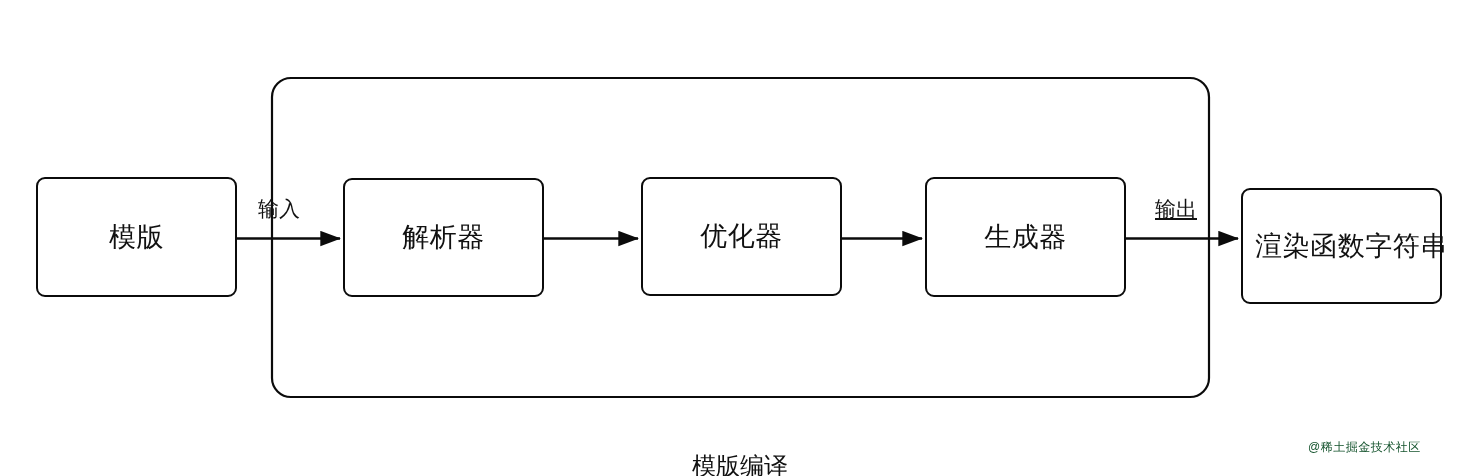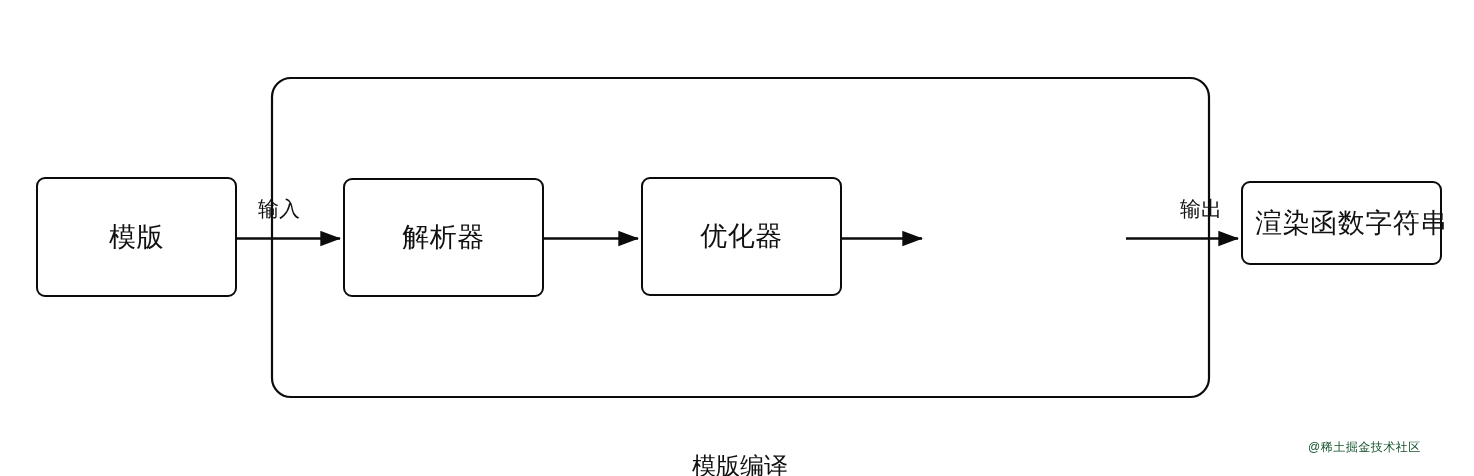--- a/index.html
+++ b/index.html
@@ -94,26 +94,29 @@
   </div>
 
   <div class="node-box" style="left:641px; top:177px; width:201px; height:119px;">
     <span class="node-label">优化器</span>
   </div>
 
   <div class="node-box" style="left:343px; top:178px; width:201px; height:119px;">
     <span class="node-label">解析器</span>
   </div>
 
+  <div class="node-box" style="left:925px; top:177px; width:201px; height:120px;">
+    <span class="node-label">生成器</span>
+  </div>
 
-  <div class="node-box" style="left:1241px; top:181px; width:201px; height:84px;padding-left:20px;">
+  <div class="node-box" style="left:1241px; top:188px; width:201px; height:116px;padding-left:20px;">
     <span class="node-label">渲染函数字符串</span>
   </div>
 
   <div class="edge-label" style="left:258px; top:198px;">输入</div>
 
-  <div class="edge-label" style="left:1180px; top:198px;">输出</div>
+  <div class="edge-label" style="left:1155px; top:198px;text-decoration:underline;">输出</div>
 
   <div class="group-caption" style="left:692px; top:414px;margin-top:40px;">模版编译</div>
 
   <div class="watermark" style="left:1308px; top:441px;">@稀土掘金技术社区</div>
 
 </div>
 
 </body></html>

